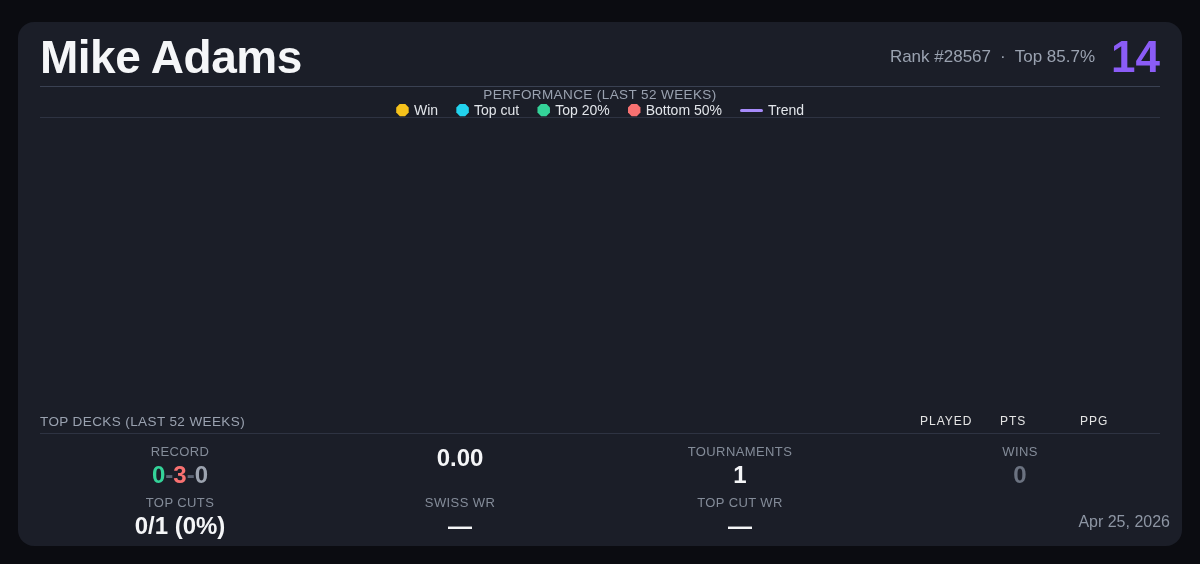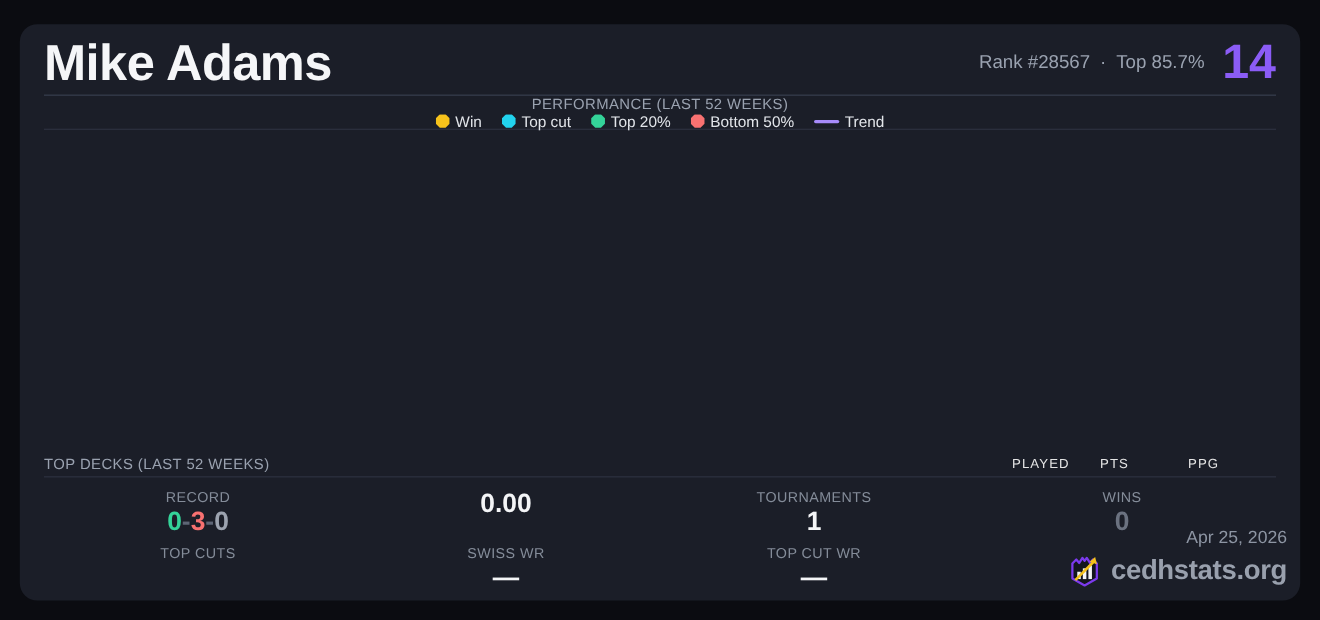--- a/index.html
+++ b/index.html
@@ -209,40 +209,30 @@
     <div class="stat-cell">
       <div class="stat-label">TOURNAMENTS</div>
       <div class="stat-value">1</div>
     </div>
     <div class="stat-cell">
       <div class="stat-label">WINS</div>
       <div class="stat-value dim">0</div>
     </div>
     <div class="stat-cell">
       <div class="stat-label">TOP CUTS</div>
+      <div class="stat-value">0/1 (0%)</div>
     </div>
     <div class="stat-cell">
       <div class="stat-label">SWISS WR</div>
       <div class="stat-value">—</div>
     </div>
     <div class="stat-cell">
       <div class="stat-label">TOP CUT WR</div>
       <div class="stat-value">—</div>
     </div>
     <div class="stat-cell"></div>
   </div>
 
   <div class="footer">
     <div class="footer-date">Apr 25, 2026</div>
-    <div class="brand-row">
-      <svg width="32" height="32" viewBox="0 0 36 36">
-        <path d="M18 34 L5.5 27 L5.5 11.5 L9.5 7.5 L12.5 11 L15.8 5.8 L18 8.8 L20.2 5.8 L23.5 11 L26.5 7.5 L30.5 11.5 L30.5 27 Z" fill="#14161d" stroke="#7c3aed" stroke-width="2.3" stroke-linejoin="round"></path>
-        <rect x="10.5" y="20" width="3.6" height="7.5" fill="#f3f4f6"></rect>
-        <rect x="16.2" y="16.5" width="3.6" height="11" fill="#f3f4f6"></rect>
-        <rect x="21.9" y="13.5" width="3.6" height="14" fill="#f3f4f6"></rect>
-        <line x1="8.5" y1="28.5" x2="27" y2="10" stroke="#f6c21b" stroke-width="2.6"></line>
-        <polygon points="28.8,4.8 30.6,12.4 23.2,9.8" fill="#f6c21b"></polygon>
-      </svg>
-      <span class="brand-text">cedhstats.org</span>
-    </div>
   </div>
 
 </div>
 
 </body></html>

